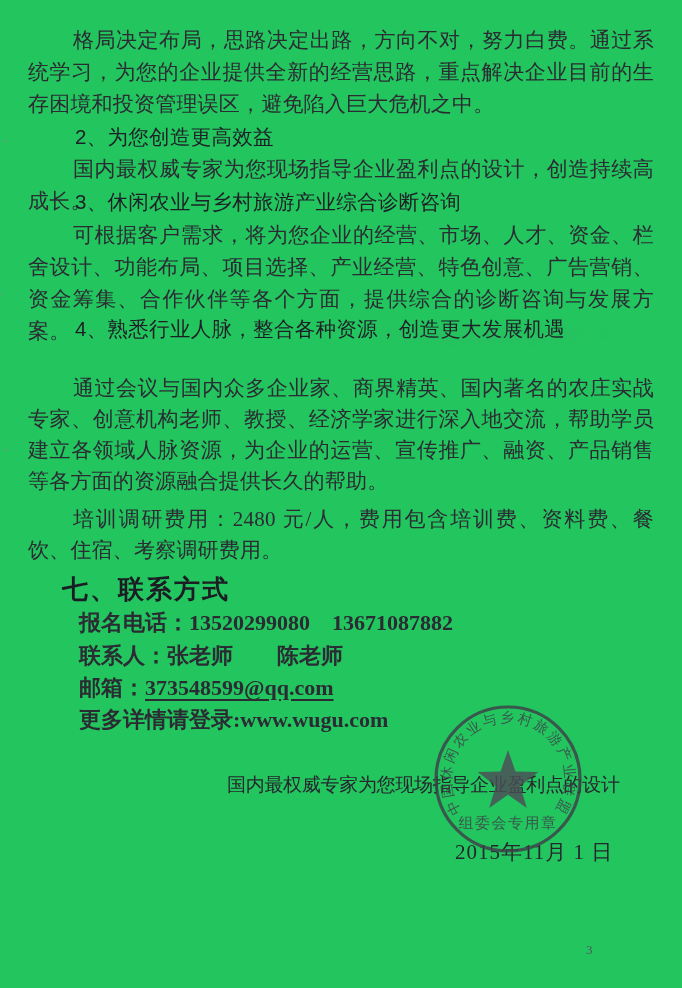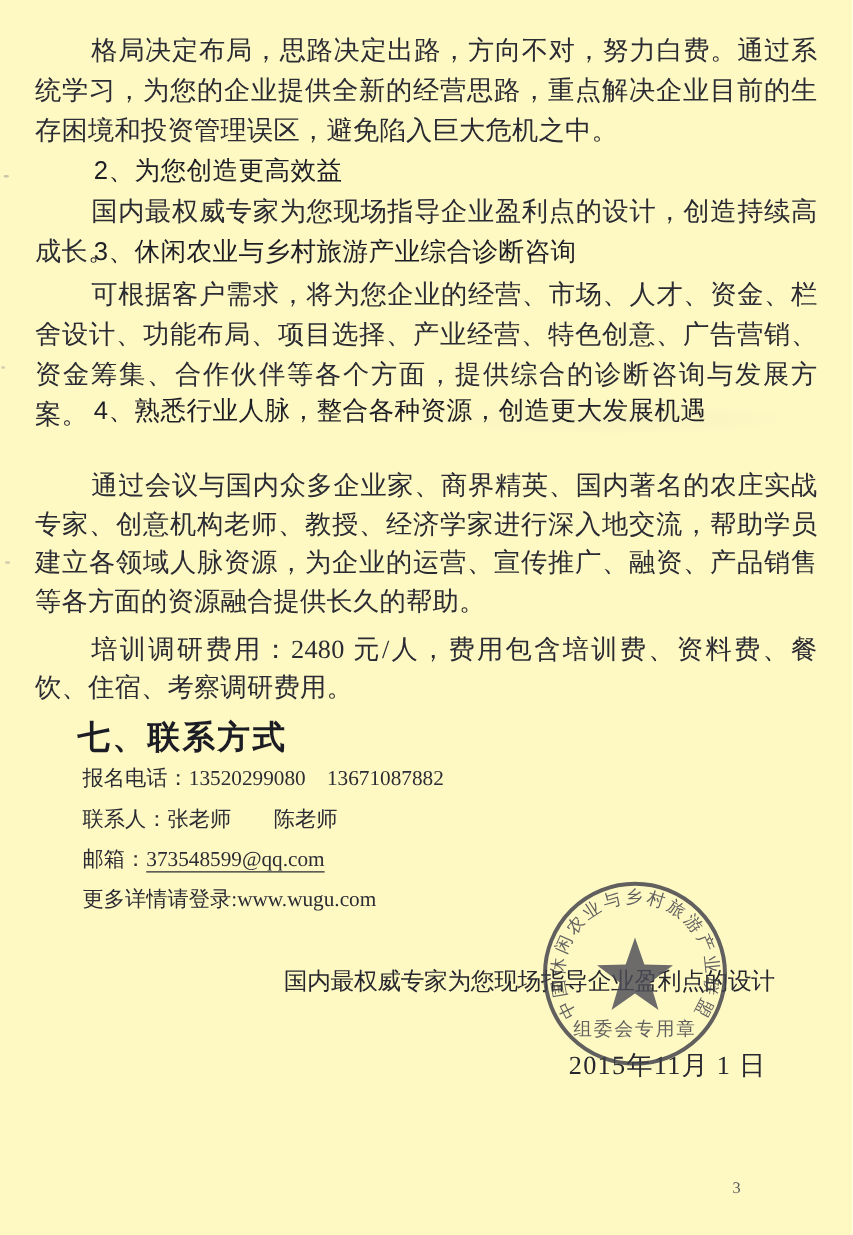--- a/index.html
+++ b/index.html
@@ -1,18 +1,18 @@
 <!DOCTYPE html>
 <html><head>
 <meta charset="utf-8">
 <style>
   html,body { margin:0; padding:0; background:#ffffff; }
   .page {
     position:relative; width:682px; height:988px; margin:0 auto;
-    background:#fef9c3; overflow:hidden;
+    background:#22c55e; overflow:hidden;
     font-family:"Liberation Serif","DejaVu Serif",serif;
     color:#2b2b33;
   }
   .abs { position:absolute; }
   .body-text {
     left:28px; width:626px;
     font-size:21px; line-height:32px; text-align:justify;
     text-indent:45px; letter-spacing:0.2px;
   }
   .sub-heading {
@@ -21,22 +21,22 @@
     font-weight:normal; font-size:20.5px; line-height:30px;
     color:#1e1e26; letter-spacing:0.3px;
   }
   .section-heading {
     left:62px; width:400px;
     font-family:"Liberation Sans","DejaVu Sans",sans-serif;
     font-weight:bold; font-size:26px; line-height:34px;
     color:#1c1c24; letter-spacing:2px;
   }
   .contact-line {
-    left:66px; width:560px;
-    font-size:17px; line-height:28px; white-space:pre-wrap;
+    left:79px; width:560px;
+    font-size:22px; line-height:28px; white-space:pre-wrap;font-weight:bold;
   }
   .email-link { text-decoration:underline; text-underline-offset:4px; }
   .signature-line {
     font-size:19px; letter-spacing:-0.3px; color:#26262e;
   }
   .date-line {
     font-size:21px; letter-spacing:1px; color:#26262e;
   }
   .page-number { font-size:13px; color:#55555e; }
   .stamp-svg { opacity:0.82; }

